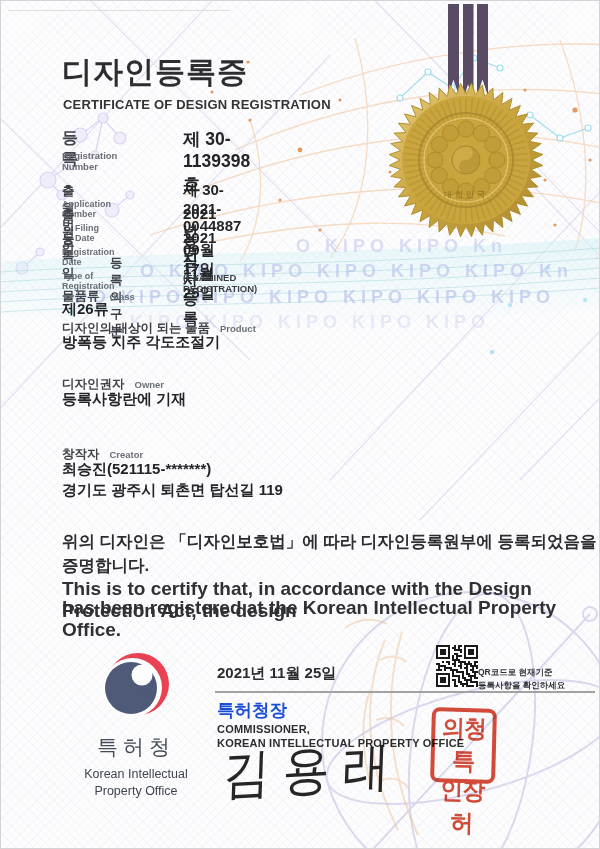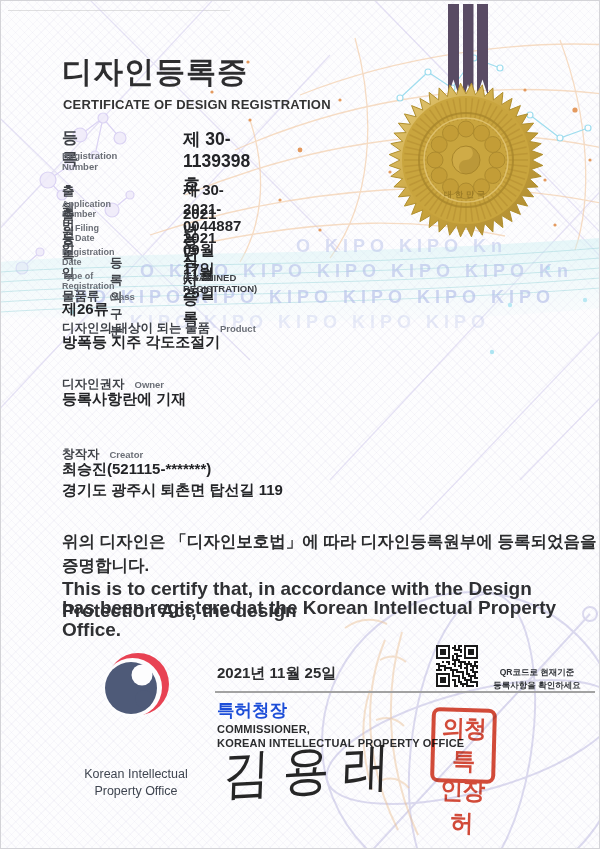--- a/index.html
+++ b/index.html
@@ -43,21 +43,21 @@
   .logo-ko{font-size:21px;font-weight:500;letter-spacing:5px;color:#454c59;text-align:center;}
   .logo-en{font-size:12.5px;font-weight:400;color:#3f4550;text-align:center;}
   .issue-date{font-size:15px;font-weight:600;color:#2b2c2e;}
   .rule{position:absolute;left:215px;top:691px;width:380px;height:1.5px;background:#a2a2a2;}
   .comm-ko{font-size:17.5px;font-weight:700;color:#1d4ed8;}
   .comm-en{font-size:11px;font-weight:700;color:#2b2c2e;letter-spacing:.2px;}
   .signature{
     font-size:47px;font-weight:500;color:#141414;letter-spacing:13px;
     transform:rotate(-3deg) skewX(-5deg) scaleY(1.12);transform-origin:left top;opacity:.92;
   }
-  .qr-notes{width:118px;text-align:center;font-size:8.5px;font-weight:700;color:#2f3237;line-height:12.5px;}
+  .qr-notes{width:118px;font-size:8.5px;font-weight:700;color:#2f3237;line-height:12.5px;}
   .seal{
     position:absolute;left:431px;top:708px;width:65px;height:75px;z-index:6;
     border:4px solid #d23b28;border-radius:8px;box-sizing:border-box;
     transform:rotate(1.5deg);opacity:.92;mix-blend-mode:multiply;
   }
   .seal-row{
     text-align:center;font-size:23px;font-weight:900;color:#d23b28;
     letter-spacing:-1px;line-height:31px;transform:scaleY(1.05);
   }
 </style>
@@ -288,20 +288,21 @@
   <div class="abs stmt-en" style="left:62px;top:578px;">This is to certify that, in accordance with the Design Protection Act, the design</div>
   <div class="abs stmt-en" style="left:62px;top:597px;">has been registered at the Korean Intellectual Property Office.</div>
 
   <svg class="abs" style="left:96px;top:650px;" width="80" height="72" viewBox="0 0 80 72">
     <circle cx="42" cy="34" r="31" fill="#e84253"></circle>
     <circle cx="36.5" cy="37.5" r="29.5" fill="#fdfdfe"></circle>
     <circle cx="35" cy="38" r="26" fill="#4e5a78"></circle>
     <circle cx="46" cy="25" r="10.5" fill="#fdfdfe"></circle>
     <circle cx="48" cy="49" r="9" fill="#4e5a78"></circle>
   </svg>
+  <div class="abs logo-ko" style="left:76px;top:733px;width:120px;">특허청</div>
   <div class="abs logo-en" style="left:46px;top:767px;width:180px;">Korean Intellectual</div>
   <div class="abs logo-en" style="left:46px;top:784px;width:180px;">Property Office</div>
 
   <div class="abs issue-date" style="left:217px;top:664px;">2021년 11월 25일</div>
   <div class="rule"></div>
   <div class="abs comm-ko" style="left:217px;top:698px;">특허청장</div>
   <div class="abs comm-en" style="left:217px;top:723px;">COMMISSIONER,</div>
   <div class="abs comm-en" style="left:217px;top:737px;">KOREAN INTELLECTUAL PROPERTY OFFICE</div>
   <div class="abs signature" style="left:224px;top:740px;">김용래</div>
 

